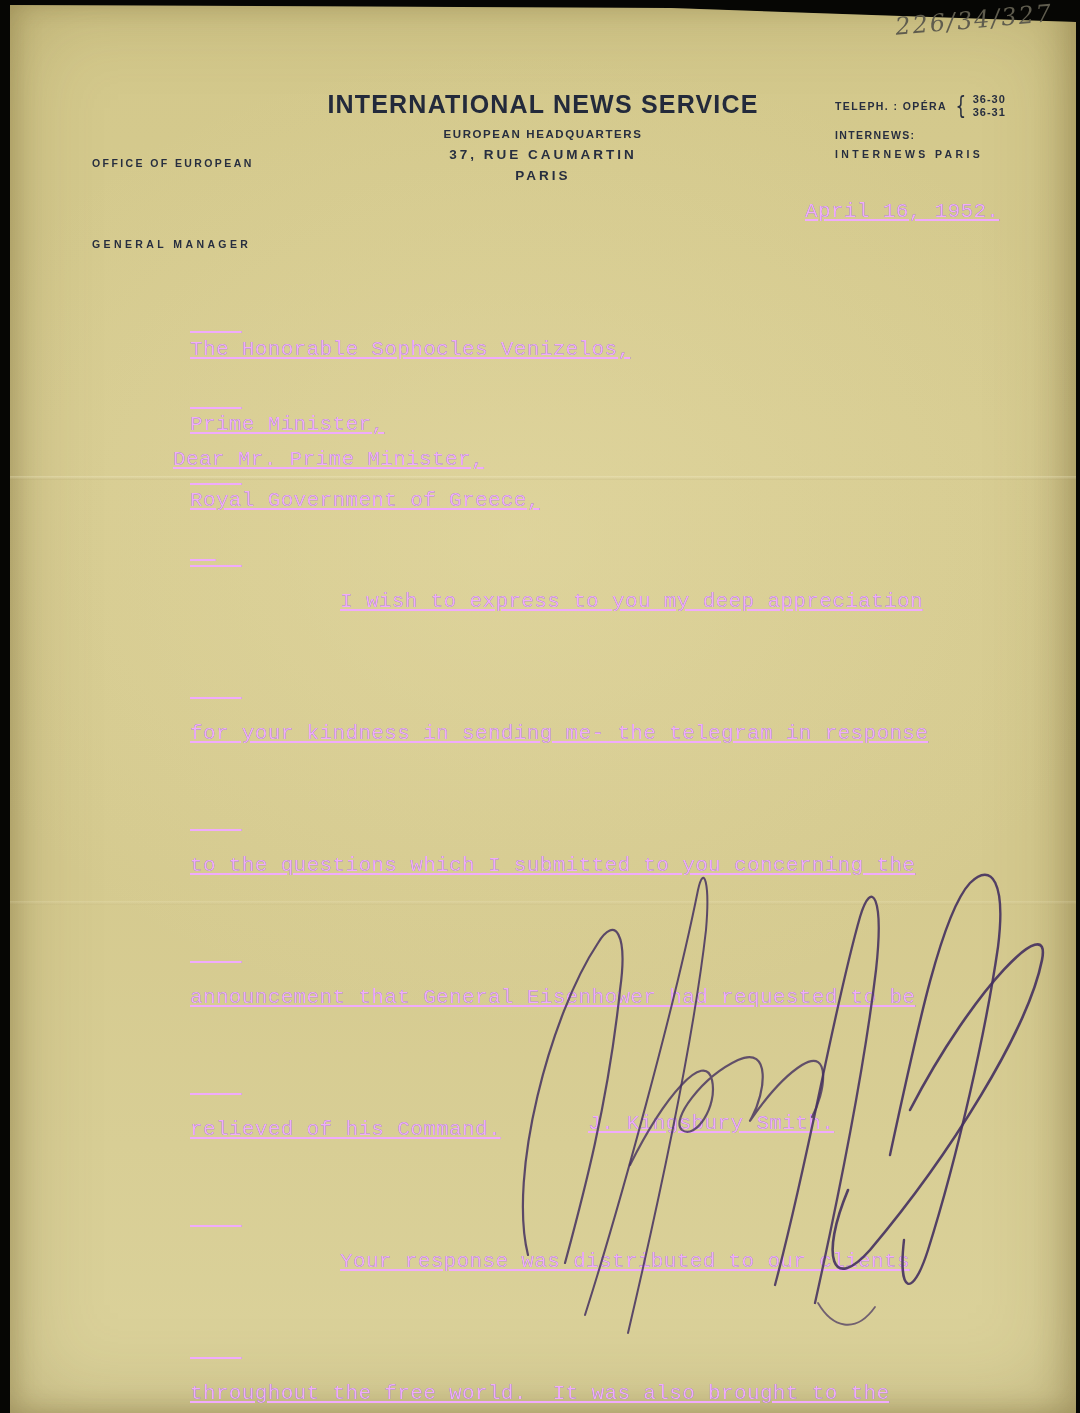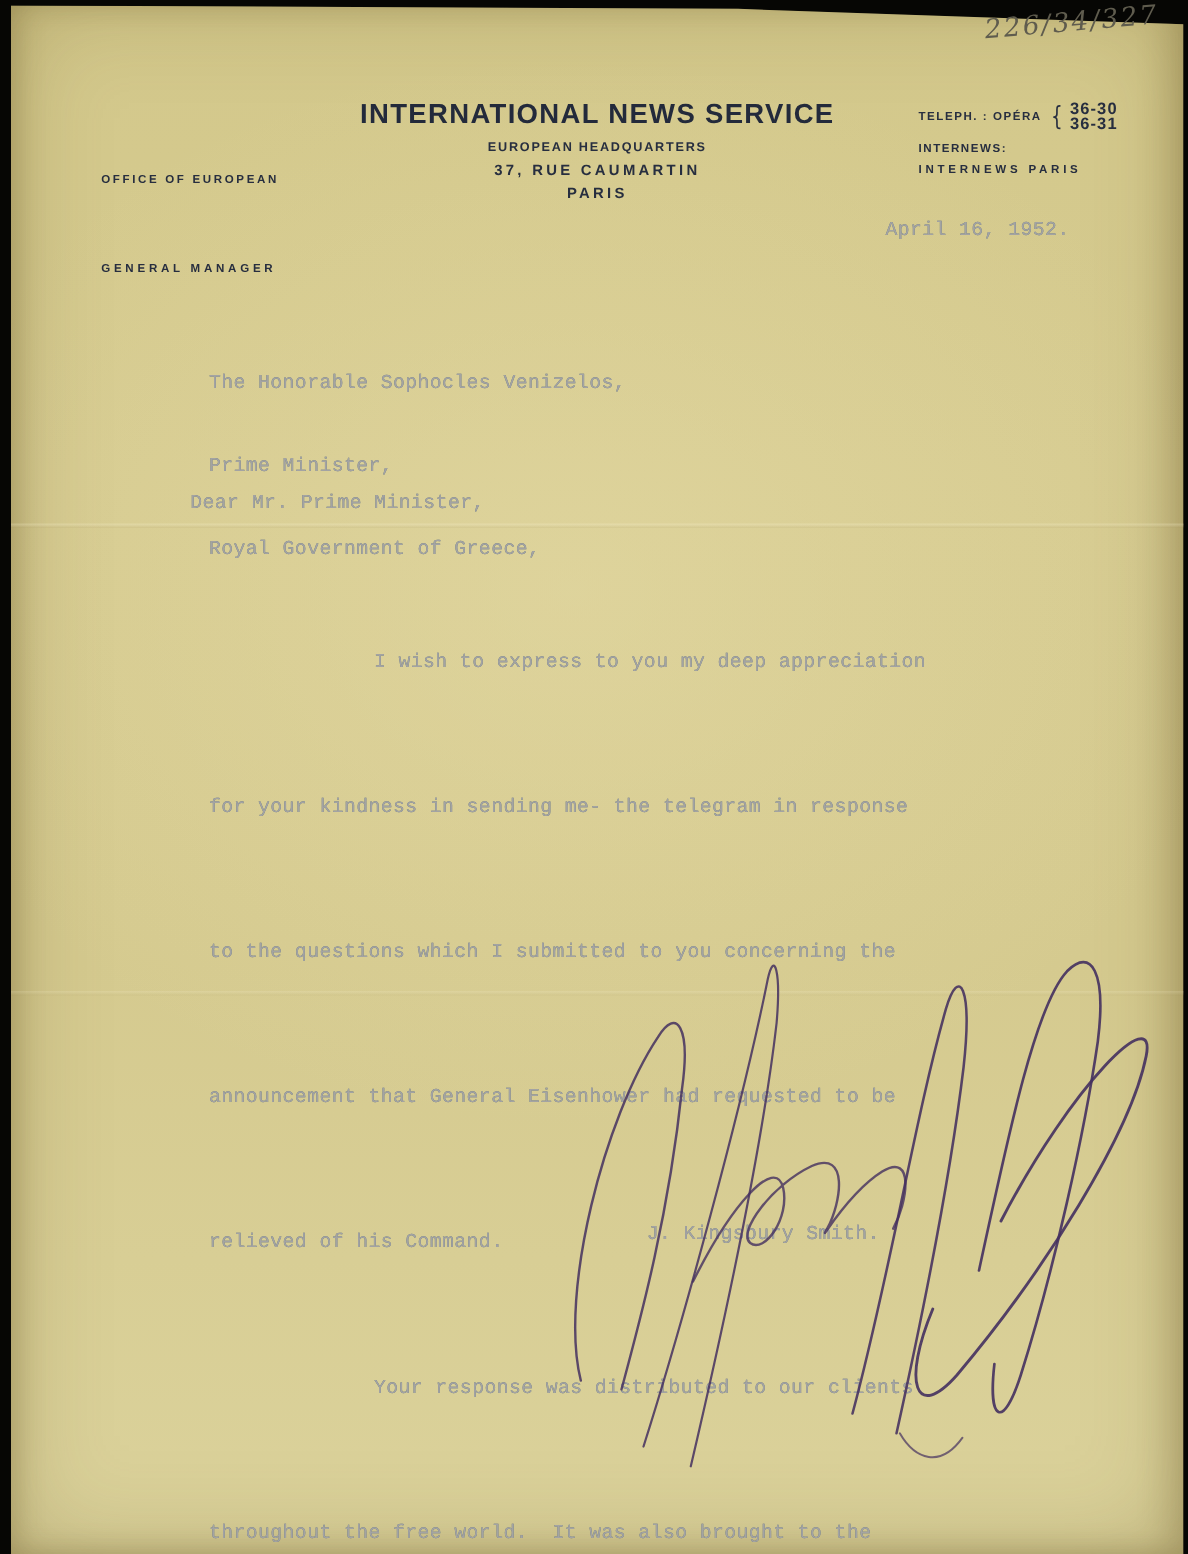--- a/index.html
+++ b/index.html
@@ -40,35 +40,36 @@
   }
   #lh-hq{margin-top:9px;font-size:11.5px;font-weight:700;letter-spacing:1.6px;}
   #lh-street{margin-top:7px;font-size:13.5px;font-weight:700;letter-spacing:3px;}
   #lh-city{margin-top:6px;font-size:13.5px;font-weight:700;letter-spacing:3px;}
   #lh-right{
     position:absolute;left:835px;top:92px;font-size:10.5px;font-weight:700;
     letter-spacing:1.4px;color:#272e3f;
   }
   #lh-tel-row{display:flex;align-items:center;}
   #lh-brace{font-family:"DejaVu Sans",sans-serif;font-size:24px;font-weight:400;margin:0 3px 0 6px;transform:scaleX(.7);}
-  #lh-tel-nums{font-size:15px;line-height:13px;letter-spacing:1px;}
+  #lh-tel-nums{font-size:11px;line-height:13px;letter-spacing:1px;}
   #lh-telegrams{margin-top:9px;}
   #lh-internews{margin-top:7px;letter-spacing:3.4px;}
   
   #archive-number{
     position:absolute;left:895px;top:6px;
     font-family:"DejaVu Serif",serif;font-style:italic;
     font-size:24px;color:#5f5c4e;transform:rotate(-5deg);
     letter-spacing:2px;white-space:pre;
   }
   
   .typed{
     font-family:"Liberation Mono","DejaVu Sans Mono",monospace;
-    font-size:18px;color:#a3a3a3;letter-spacing:.35px;white-space:pre;
+    font-size:21px;color:#f0abfc;letter-spacing:.35px;white-space:pre;
     text-shadow:0 0 .6px rgba(53,81,109,.8);
+    text-decoration:underline;
   }
   #date-line{position:absolute;left:805px;top:200px;}
   #recipient{position:absolute;left:190px;top:286px;line-height:25.3px;}
   #salutation{position:absolute;left:173px;top:448px;}
   #body-text{position:absolute;left:190px;top:492px;line-height:44px;}
   .indent{text-indent:150px;}
   #closing{position:absolute;left:590px;top:928px;}
   #typed-name{position:absolute;left:588px;top:1112px;}
   
   #signature-svg{position:absolute;left:480px;top:855px;width:580px;height:500px;}

